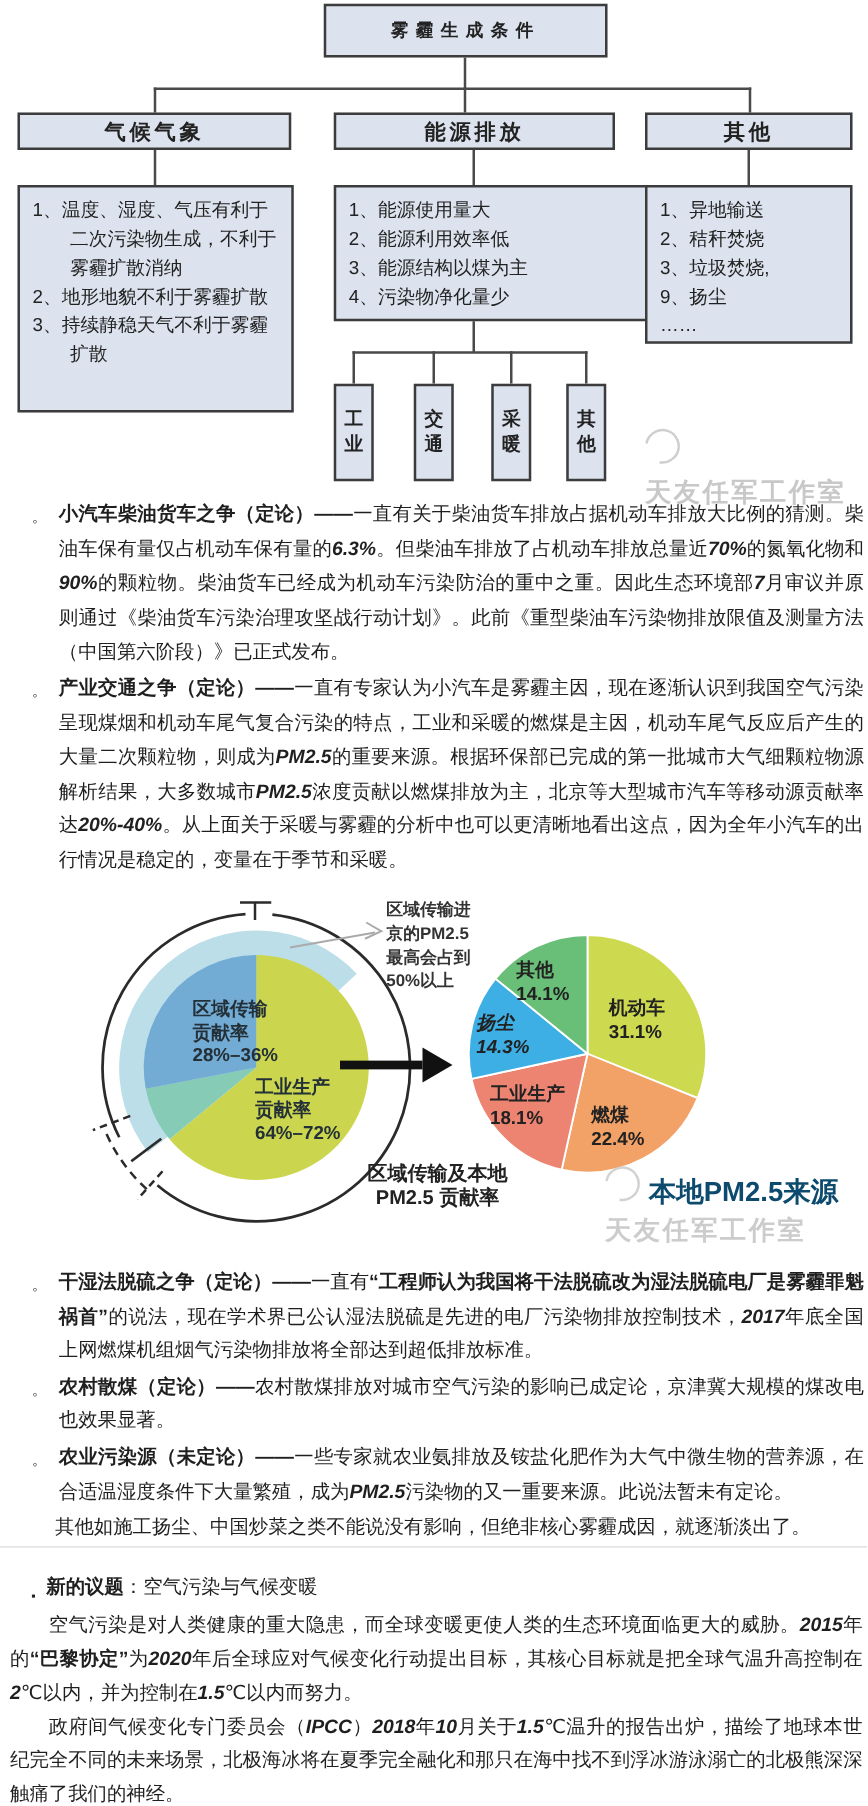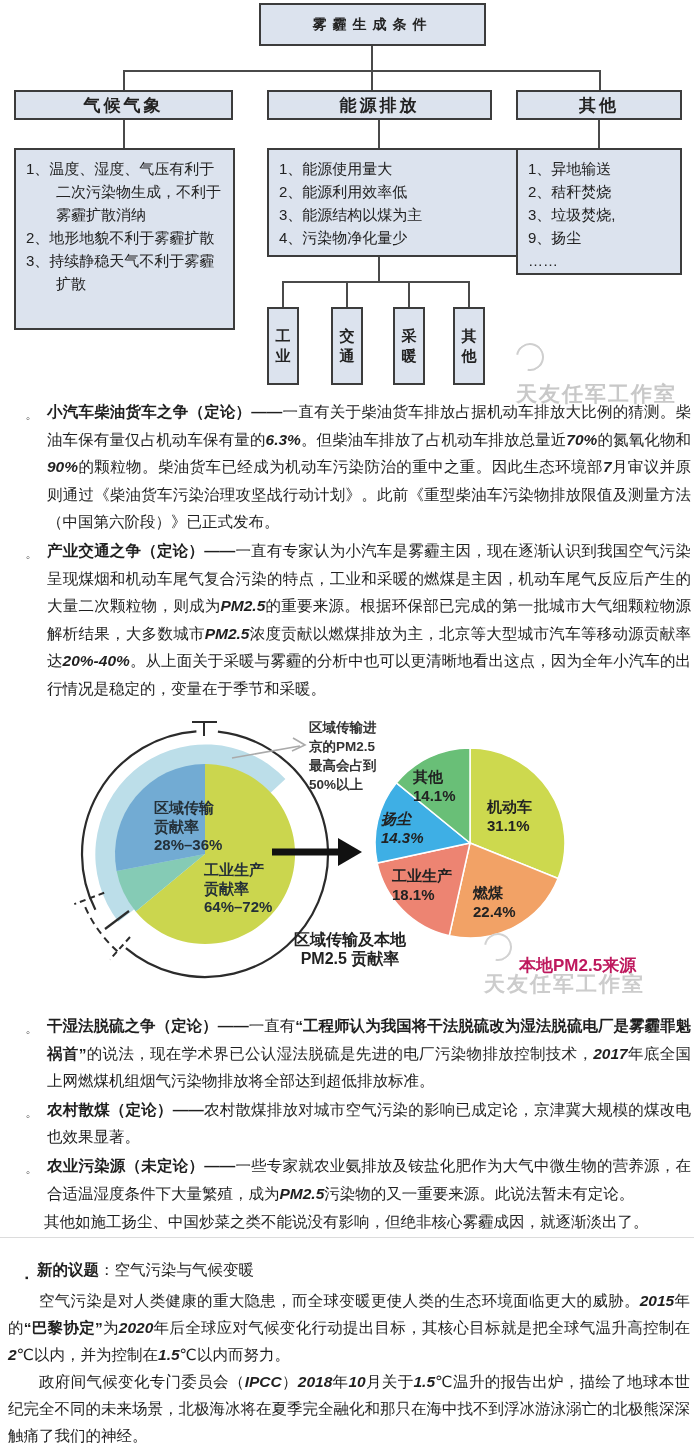--- a/index.html
+++ b/index.html
@@ -46,21 +46,21 @@
         line-height:19px;color:#333;white-space:pre-line;}
   .p1lab{position:absolute;font-weight:bold;font-size:15px;line-height:18.5px;color:#243038;}
   .p1lab span{display:block;}
   .p1a{left:130px;top:93px;margin-left:24px;} .p1b{left:204px;top:155px;}
   .p2lab{position:absolute;font-weight:bold;font-size:15px;line-height:19px;color:#222;}
   .p2lab span{display:block;}
   .p2l0{left:487px;top:91px;} .p2l1{left:473px;top:177px;} .p2l2{left:392px;top:160px;}
   .p2l3{left:381px;top:103px;font-style:italic;} .p2l4{left:413px;top:61px;}
   .cap1{position:absolute;left:283px;top:224px;width:134px;text-align:center;
         font-weight:bold;font-size:16px;line-height:19px;color:#222;white-space:pre-line;}
-  .cap2{position:absolute;left:519px;top:248px;font-weight:bold;font-size:17px;color:#be185d;}
+  .cap2{position:absolute;left:519px;top:233px;font-weight:bold;font-size:22px;color:#0c4a6e;}
   .wm2{left:484px;top:227px;opacity:.92;}
   .wm1{left:516px;top:343px;}
 </style>
 </head>
 <body>
 
 <div class="page">
 
   <div class="fc">
     <div class="fc-box fc-title" style="left:259px;top:3px;width:227px;height:43px;border-width:2.5px;">

